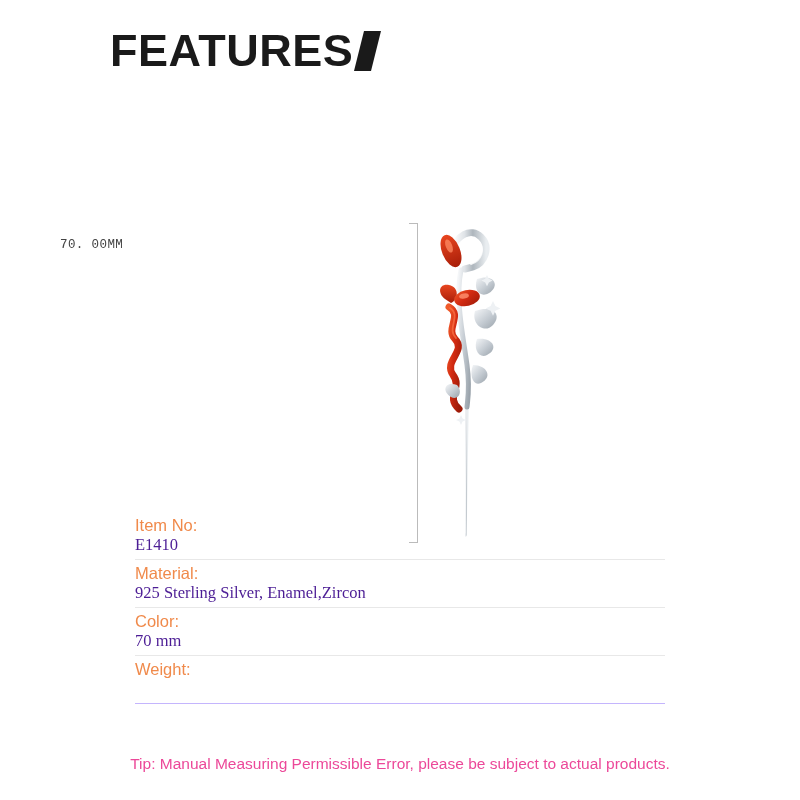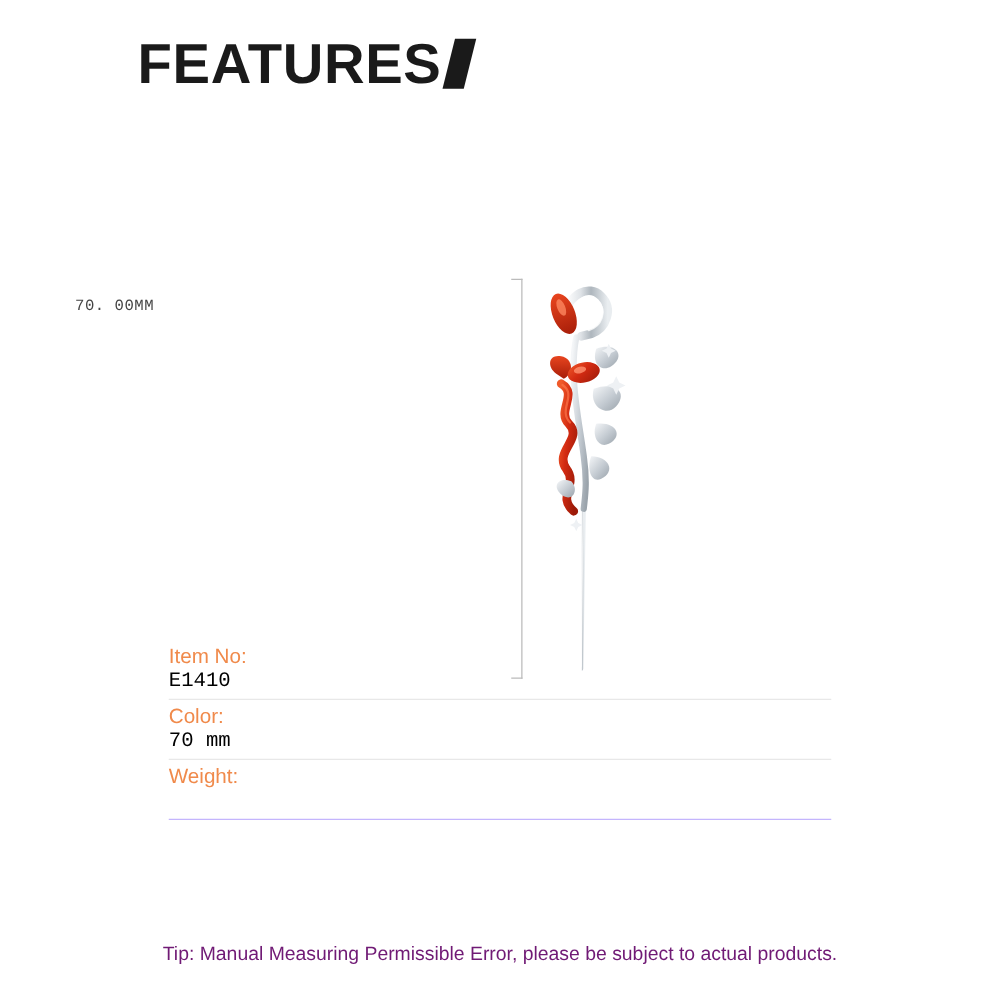--- a/index.html
+++ b/index.html
@@ -118,32 +118,32 @@
     flex-direction: column;
   }
   .spec-row:last-child { border-bottom: 1px solid #c4b5fd; }
   .spec-label {
     color: #f08a4b;
     font-size: 16.5px;
     white-space: nowrap;
     font-family: "Liberation Sans", sans-serif;
   }
   .spec-value {
-    color: #000000;
+    color: #4c1d95;
     font-size: 16.5px;
-    font-family: Liberation Mono, monospace;
+    font-family: Liberation Serif, serif;
   }
 
   .tip {
     position: absolute;
     left: 0;
     top: 755px;
     width: 800px;
     text-align: center;
-    color: #701a75;
+    color: #ec4899;
     font-size: 15.5px;
     font-family: "Liberation Sans", sans-serif;
   }
 </style>
 </head>
 <body>
 
 <div class="page">
 
   <div class="header">
@@ -230,20 +230,24 @@
       </svg>
     </div>
   </div>
 
   <div class="specs">
     <div class="spec-row">
       <span class="spec-label">Item No:</span>
       <span class="spec-value">E1410</span>
     </div>
     <div class="spec-row">
+      <span class="spec-label">Material:</span>
+      <span class="spec-value">925 Sterling Silver, Enamel,Zircon</span>
+    </div>
+    <div class="spec-row">
       <span class="spec-label">Color:</span>
       <span class="spec-value">70 mm</span>
     </div>
     <div class="spec-row">
       <span class="spec-label">Weight:</span>
     </div>
   </div>
 
   <div class="tip">Tip: Manual Measuring Permissible Error, please be subject to actual products.</div>
 

